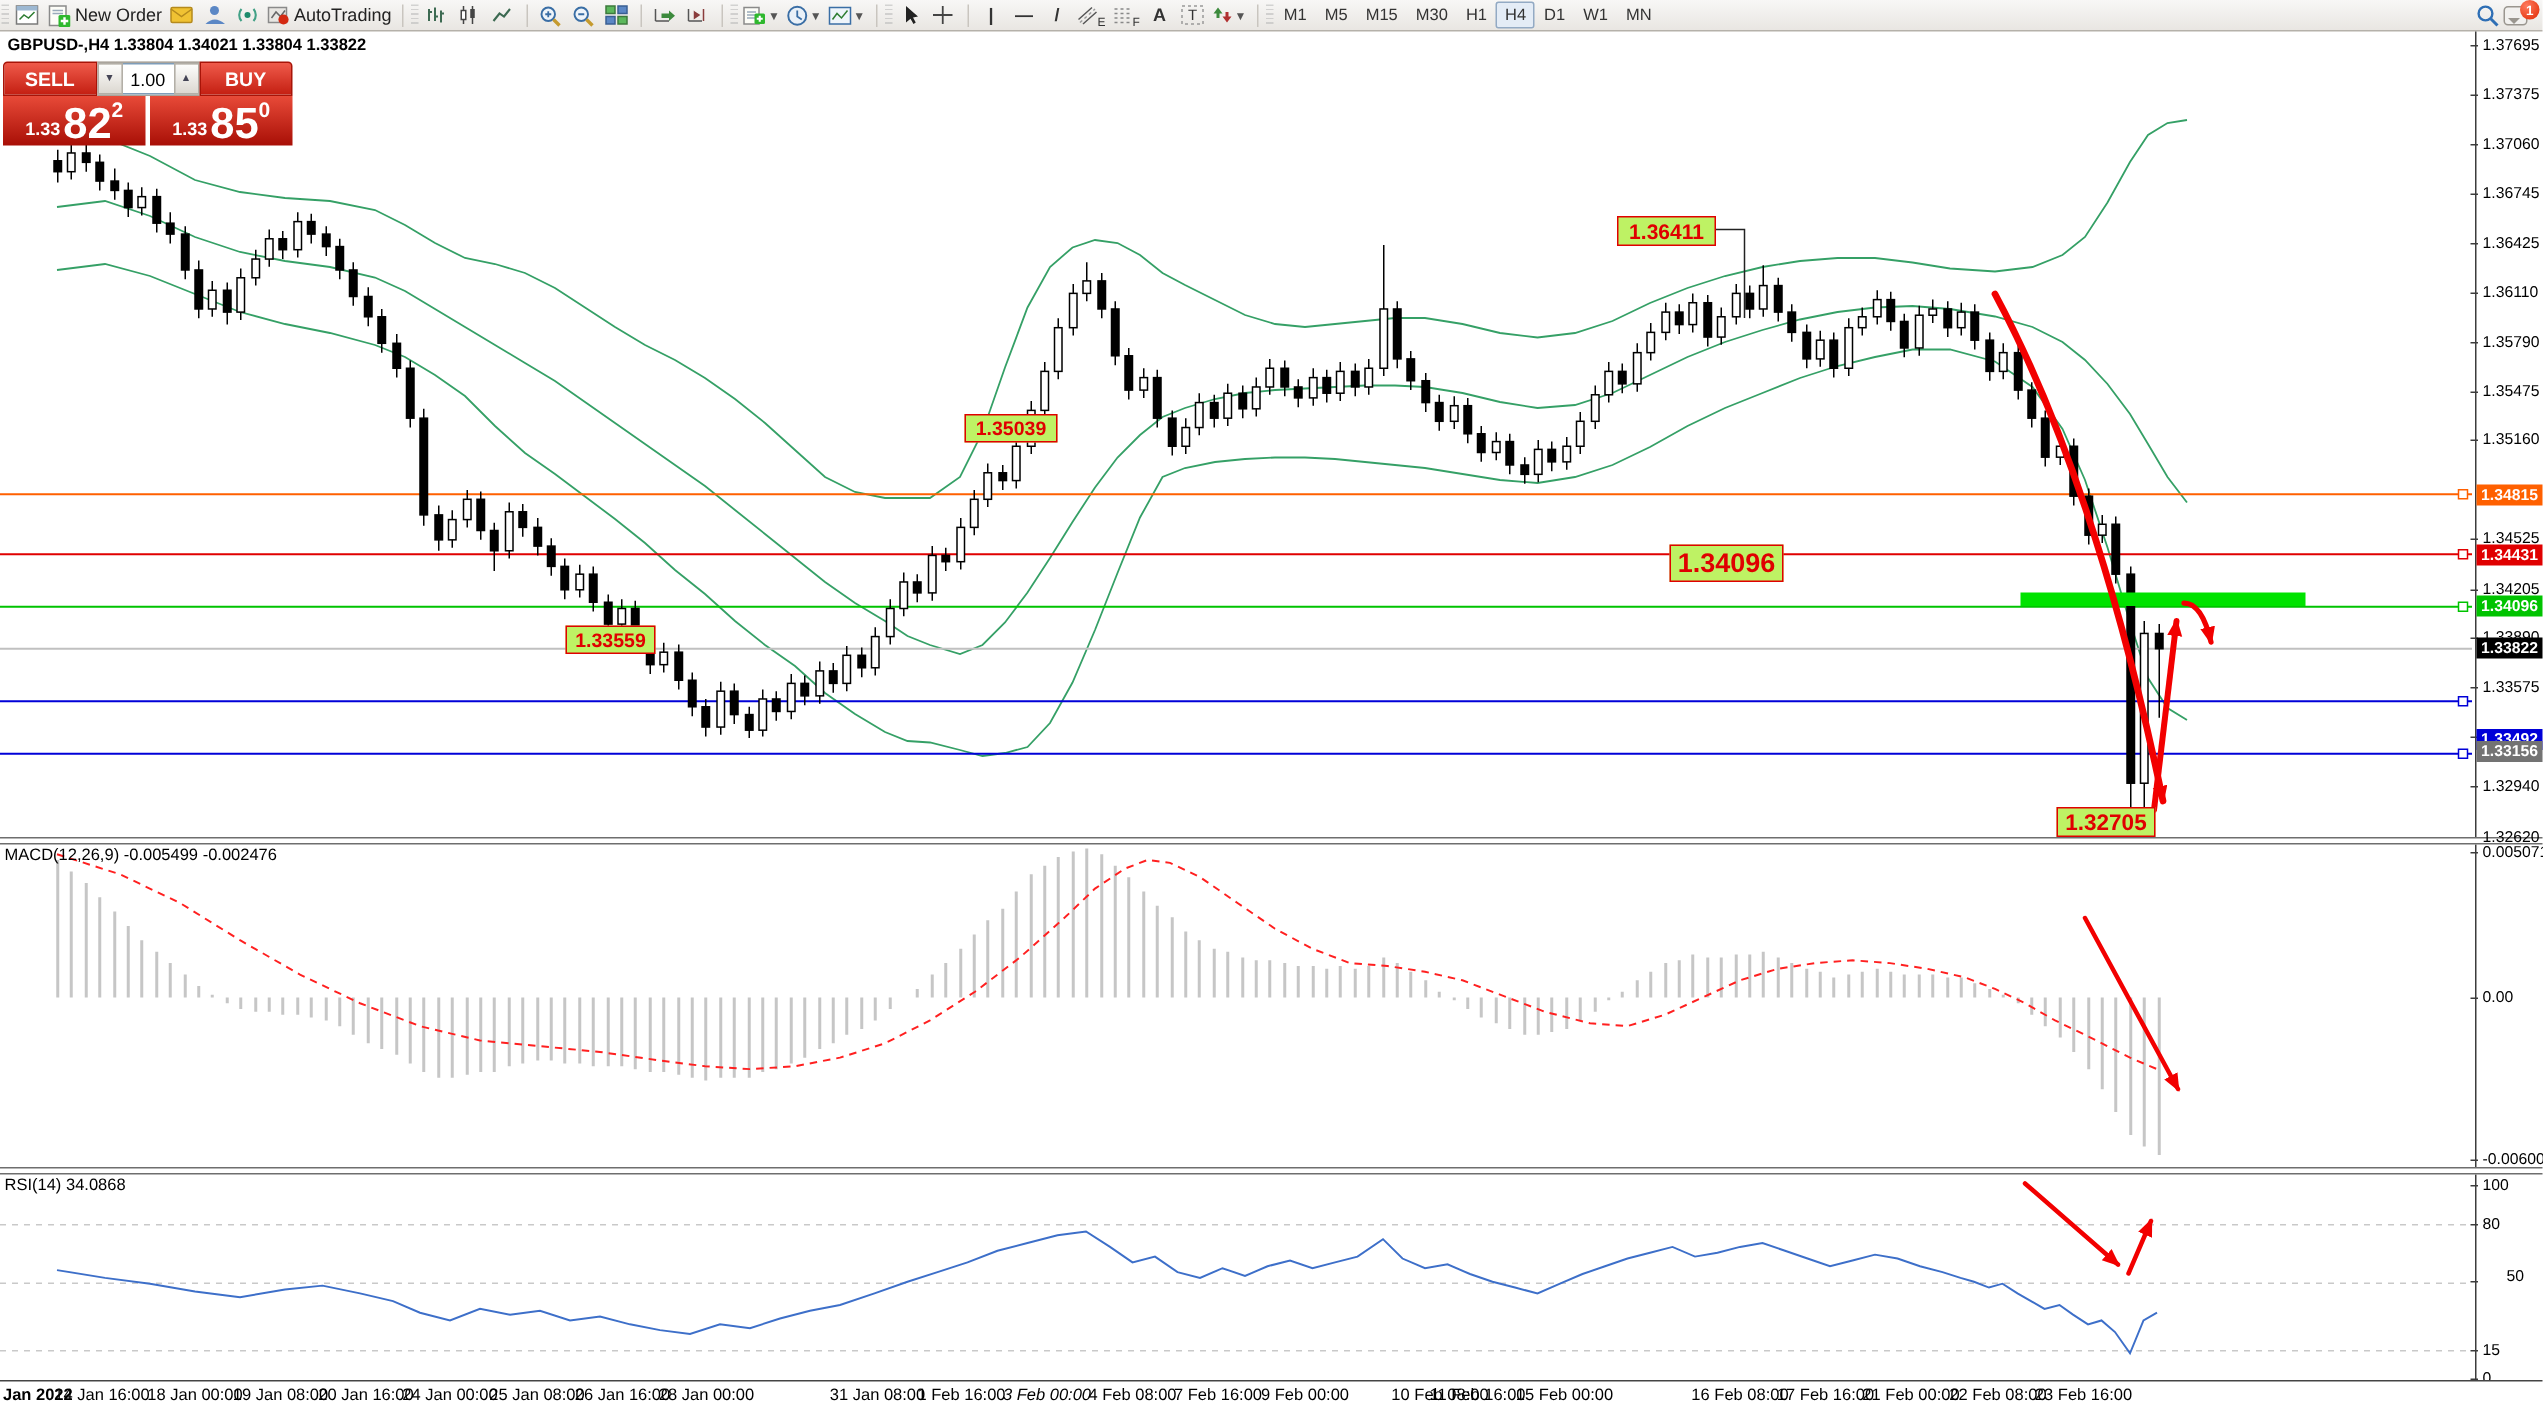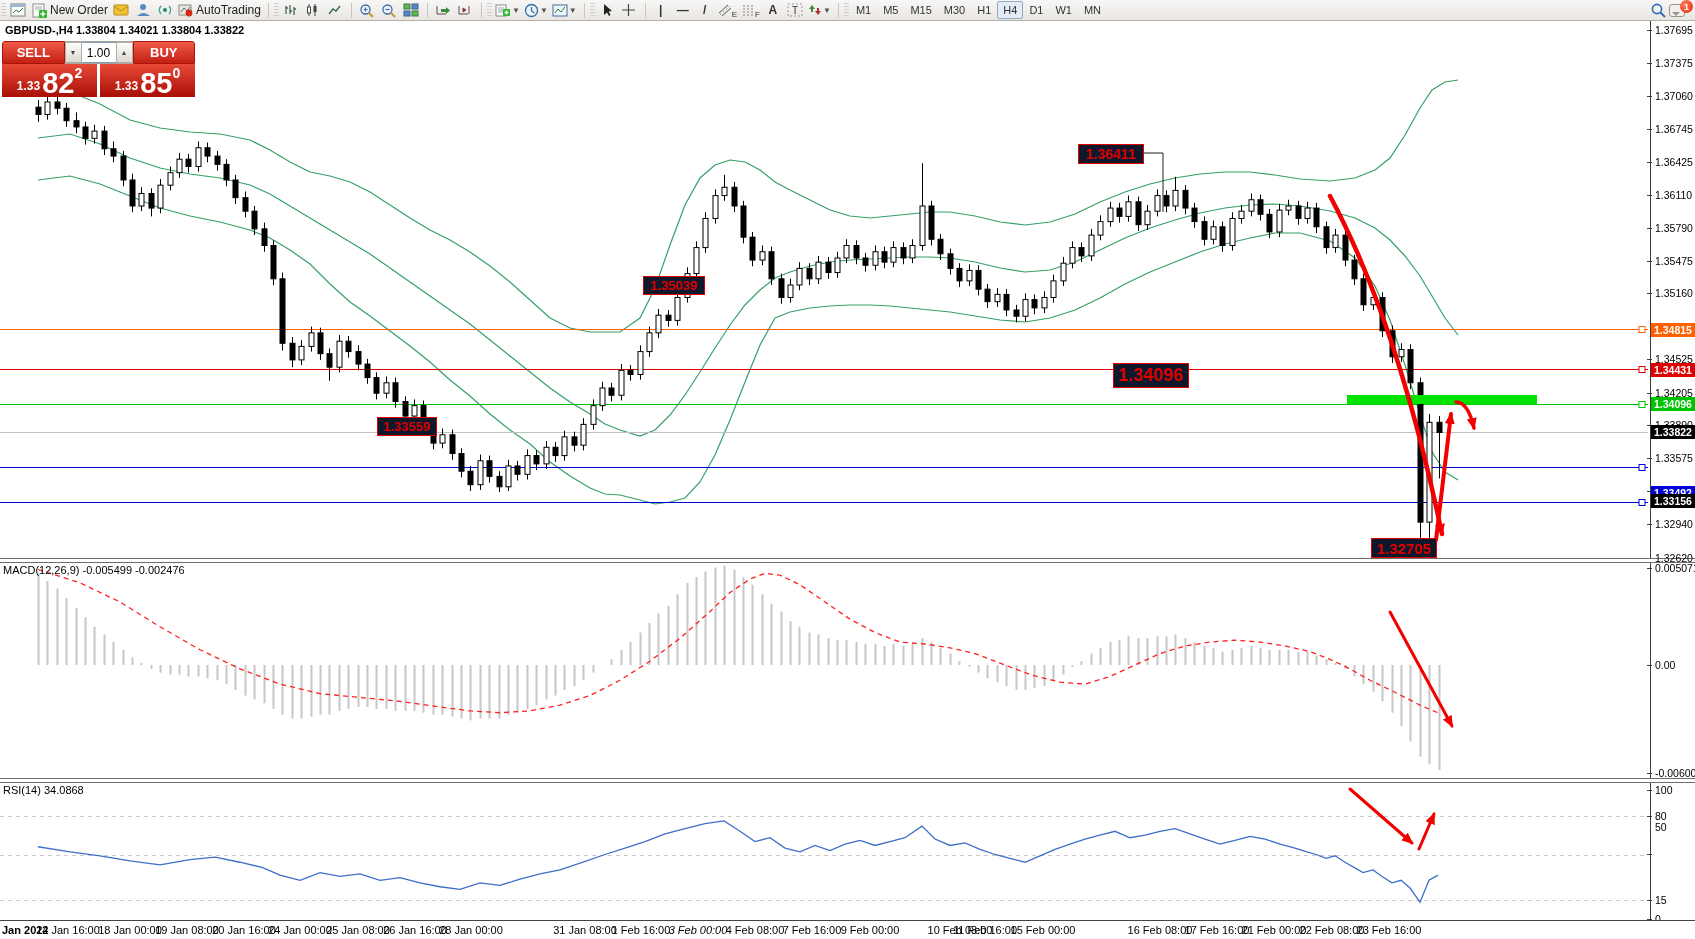--- a/index.html
+++ b/index.html
@@ -39,21 +39,21 @@
   #tp-prices{display:flex;height:33px;margin-top:0px;gap:3px;}
   .tp-price{flex:1;background:linear-gradient(#e84a38,#a80f06);color:#fff;display:flex;align-items:flex-end;justify-content:center;padding-bottom:1px;}
   .pr-small{font-size:12px;font-weight:bold;margin-right:2px;margin-bottom:3px;}
   .pr-big{font-size:29px;font-weight:bold;line-height:26px;}
   .pr-sup{font-size:14px;font-weight:bold;align-self:flex-start;margin-top:1px;}
   
   #chart-title{position:absolute;left:5px;top:24px;font-size:11px;font-weight:bold;color:#000;z-index:5;}
   #macd-label,#rsi-label{position:absolute;left:3px;font-size:11px;color:#000;z-index:5;}
   #macd-label{top:564px;}
   #rsi-label{top:784px;}
-  .ptag{position:absolute;border:1px solid #e00000;color:#e00000;background:#0f172a;font-weight:bold;
+  .ptag{position:absolute;border:1px solid #e00000;color:#e00000;background:#bef264;font-weight:bold;
     display:flex;align-items:center;justify-content:center;z-index:6;}
   
   .hsep{position:absolute;left:0;width:1695px;background:#fff;border-top:1px solid #6e6e6e;border-bottom:1px solid #6e6e6e;height:3px;z-index:4;}
   #axis-col{position:absolute;left:1651px;top:21px;width:44px;height:899px;z-index:5;}
   .atick{position:absolute;left:4px;font-size:10.5px;color:#000;transform:translateY(-50%);white-space:nowrap;}
   .abadge{position:absolute;left:0px;width:44px;height:14px;font-size:10.5px;font-weight:bold;color:#fff;
     display:flex;align-items:center;padding-left:3px;transform:translateY(-50%);z-index:7;box-sizing:border-box;}
   #taxis{position:absolute;left:0;top:920px;width:1695px;height:19px;border-top:1px solid #444;background:#fff;z-index:5;}
   .tlab{position:absolute;top:3px;font-size:11px;color:#000;transform:translateX(-50%);white-space:nowrap;}
   .tlab.year{font-weight:bold;transform:none;}
@@ -883,29 +883,29 @@
     <div class="atick" style="top: 404px;">1.33890</div>
     <div class="atick" style="top: 437px;">1.33575</div>
     <div class="atick" style="top: 470px;">1.33255</div>
     <div class="atick" style="top: 503px;">1.32940</div>
     <div class="atick" style="top: 537px;">1.32620</div>
     <div class="atick" style="top: 547px;">0.005071</div>
     <div class="atick" style="top: 644px;">0.00</div>
     <div class="atick" style="top: 752px;">-0.006003</div>
     <div class="atick" style="top: 769px;">100</div>
     <div class="atick" style="top: 795px;">80</div>
-    <div class="atick" style="top: 806px;">50</div>
+    <div class="atick" style="top: 830px; margin-left: 16px;">50</div>
     <div class="atick" style="top: 879px;">15</div>
     <div class="atick" style="top: 898px;">0</div>
     <div class="abadge" style="top: 309px; background: rgb(255, 96, 0);">1.34815</div>
     <div class="abadge" style="top: 349px; background: rgb(224, 0, 0);">1.34431</div>
     <div class="abadge" style="top: 383px; background: rgb(0, 195, 0);">1.34096</div>
     <div class="abadge" style="top: 411px; background: rgb(0, 0, 0); text-align: right;">1.33822</div>
     <div class="abadge" style="top: 472px; background: rgb(0, 0, 216);">1.33492</div>
-    <div class="abadge" style="top: 480px; background: #000000;">1.33156</div>
+    <div class="abadge" style="top: 480px; background: #737373;">1.33156</div>
   </div>
 <div id="taxis">
     <div class="tlab year" style="left: 2px;">Jan 2022</div>
     <div class="tlab" style="left: 68px;">14 Jan 16:00</div>
     <div class="tlab" style="left: 130px;">18 Jan 00:00</div>
     <div class="tlab" style="left: 187px;">19 Jan 08:00</div>
     <div class="tlab" style="left: 244px;">20 Jan 16:00</div>
     <div class="tlab" style="left: 300px;">24 Jan 00:00</div>
     <div class="tlab" style="left: 358px;">25 Jan 08:00</div>
     <div class="tlab" style="left: 415px;">26 Jan 16:00</div>

